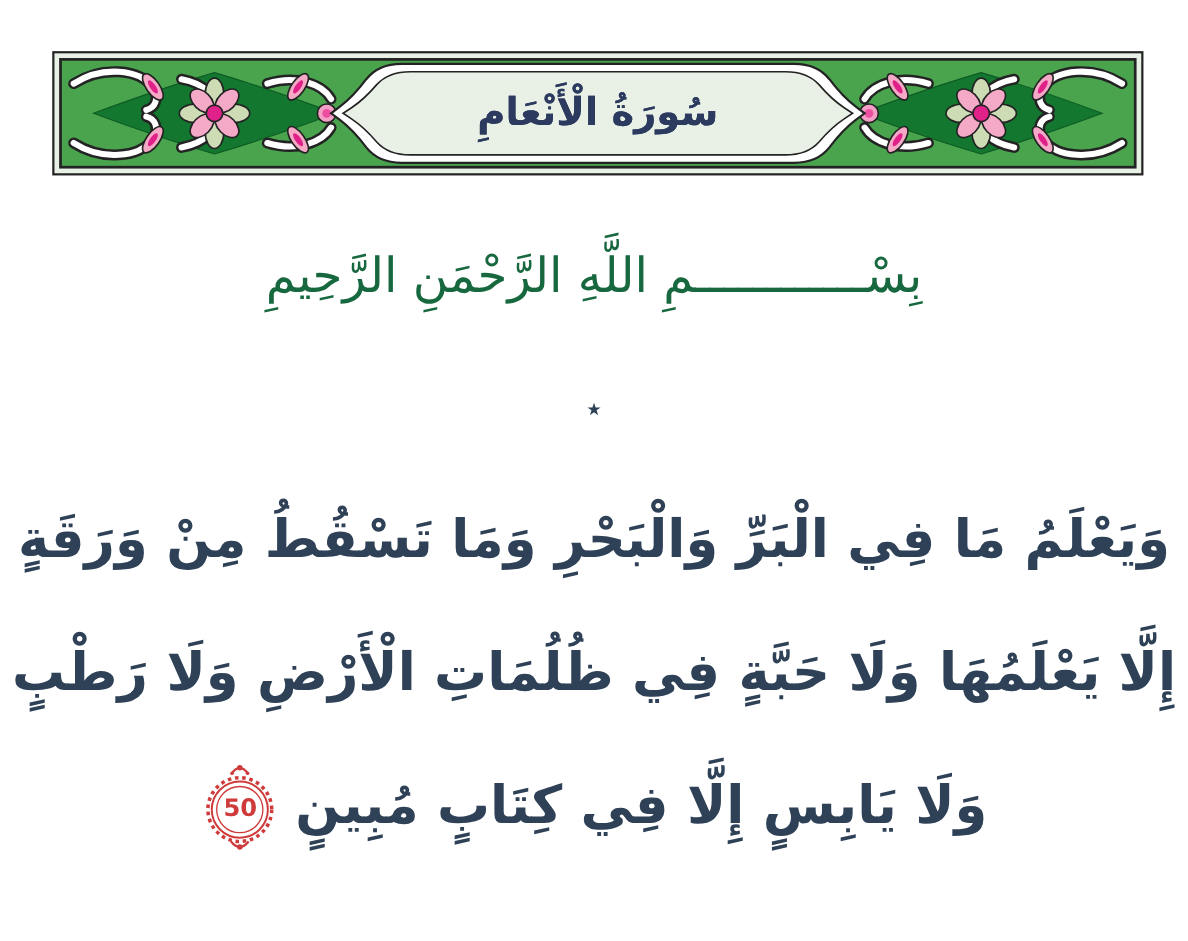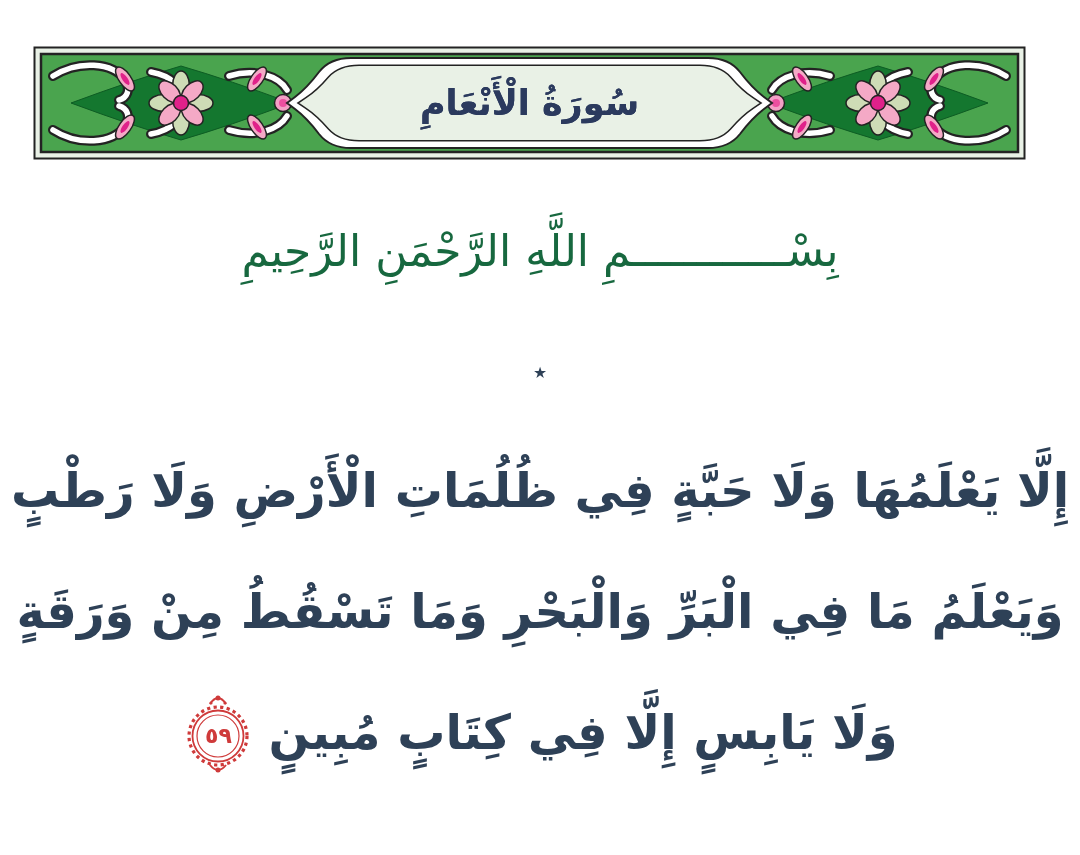--- a/index.html
+++ b/index.html
@@ -1,21 +1,21 @@
 <!DOCTYPE html>
 <html lang="ar"><head>
 <meta charset="utf-8">
 <style>
   html,body{margin:0;padding:0;background:#ffffff;}
   .page{
     position:relative; width:1080px; height:855px; background:#ffffff;
     font-family:"DejaVu Sans", sans-serif; overflow:hidden;
   }
   
-  .band{position:absolute; left:33px; top:46px; width:993px; height:134px;}
+  .band{position:absolute; left:47px; top:46px; width:993px; height:134px;}
   .band svg{position:absolute; left:0; top:0;}
   .band-title{
     position:absolute; left:0; top:0; width:100%; height:114px;
     display:flex; align-items:center; justify-content:center;
     color:#2b3a5e; font-size:35px; font-weight:700; direction:rtl;
     letter-spacing:0; text-shadow:0 0 0 #2b3a5e;
   }
   
   .bismillah{
     position:absolute; top:194px; left:0; width:100%; height:112px;
@@ -113,41 +113,41 @@
 
   <div class="bismillah" dir="rtl">بِسْــــــــــــمِ اللَّهِ الرَّحْمَنِ الرَّحِيمِ</div>
 
   <main class="verse" dir="rtl">
 
     <div class="vline">
       <span class="hizb">٭</span>
     </div>
 
     <div class="vline">
-      <span>إِلَّا يَعْلَمُهَا وَلَا حَبَّةٍ فِي ظُلُمَاتِ الْأَرْضِ وَلَا رَطْبٍ</span>
+      <span>وَيَعْلَمُ مَا فِي الْبَرِّ وَالْبَحْرِ وَمَا تَسْقُطُ مِنْ وَرَقَةٍ</span>
     </div>
 
     <div class="vline">
-      <span>وَيَعْلَمُ مَا فِي الْبَرِّ وَالْبَحْرِ وَمَا تَسْقُطُ مِنْ وَرَقَةٍ</span>
+      <span>إِلَّا يَعْلَمُهَا وَلَا حَبَّةٍ فِي ظُلُمَاتِ الْأَرْضِ وَلَا رَطْبٍ</span>
     </div>
 
     <div class="vline">
       <span>وَلَا يَابِسٍ إِلَّا فِي كِتَابٍ مُبِينٍ</span>
       <span class="medallion">
         <svg width="72" height="82" viewBox="0 0 72 82">
           <g fill="none" stroke="#cf3a3a">
             <path d="M28 13 Q36 1 44 13" stroke-width="2"></path>
             <circle cx="36" cy="7" r="2.5" fill="#cf3a3a" stroke="none"></circle>
             <circle cx="29" cy="12" r="1.6" fill="#cf3a3a" stroke="none"></circle>
             <circle cx="43" cy="12" r="1.6" fill="#cf3a3a" stroke="none"></circle>
             <circle cx="36" cy="45" r="29" stroke-width="3.2" stroke-dasharray="3.2 3.4"></circle>
             <circle cx="36" cy="45" r="25.5" stroke-width="1.8"></circle>
             <circle cx="36" cy="45" r="21" stroke-width="1.2"></circle>
             <path d="M28 74 Q36 84 44 74" stroke-width="2"></path>
             <circle cx="36" cy="79" r="2.5" fill="#cf3a3a" stroke="none"></circle>
           </g>
         </svg>
-        <span class="mnum">٥٩</span>
+        <span class="mnum">50</span>
       </span>
     </div>
 
   </main>
 </div>
 
 </body></html>

